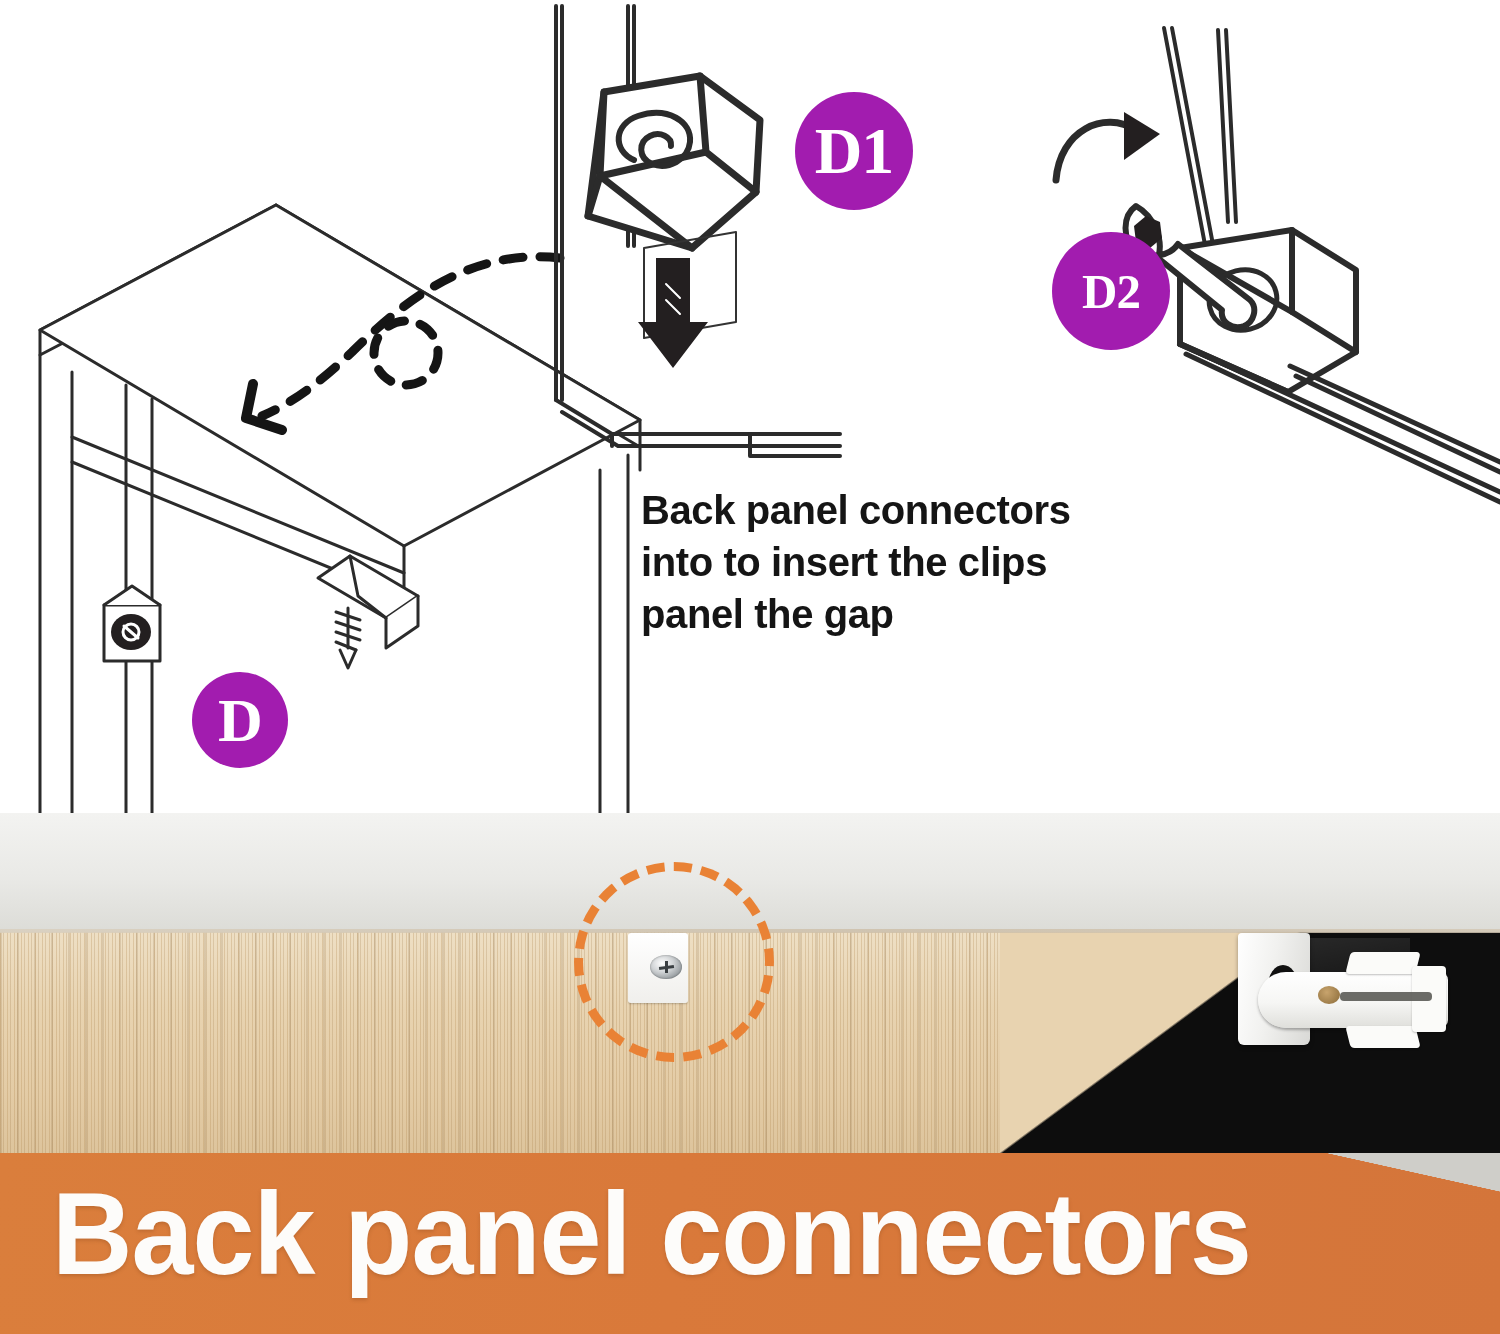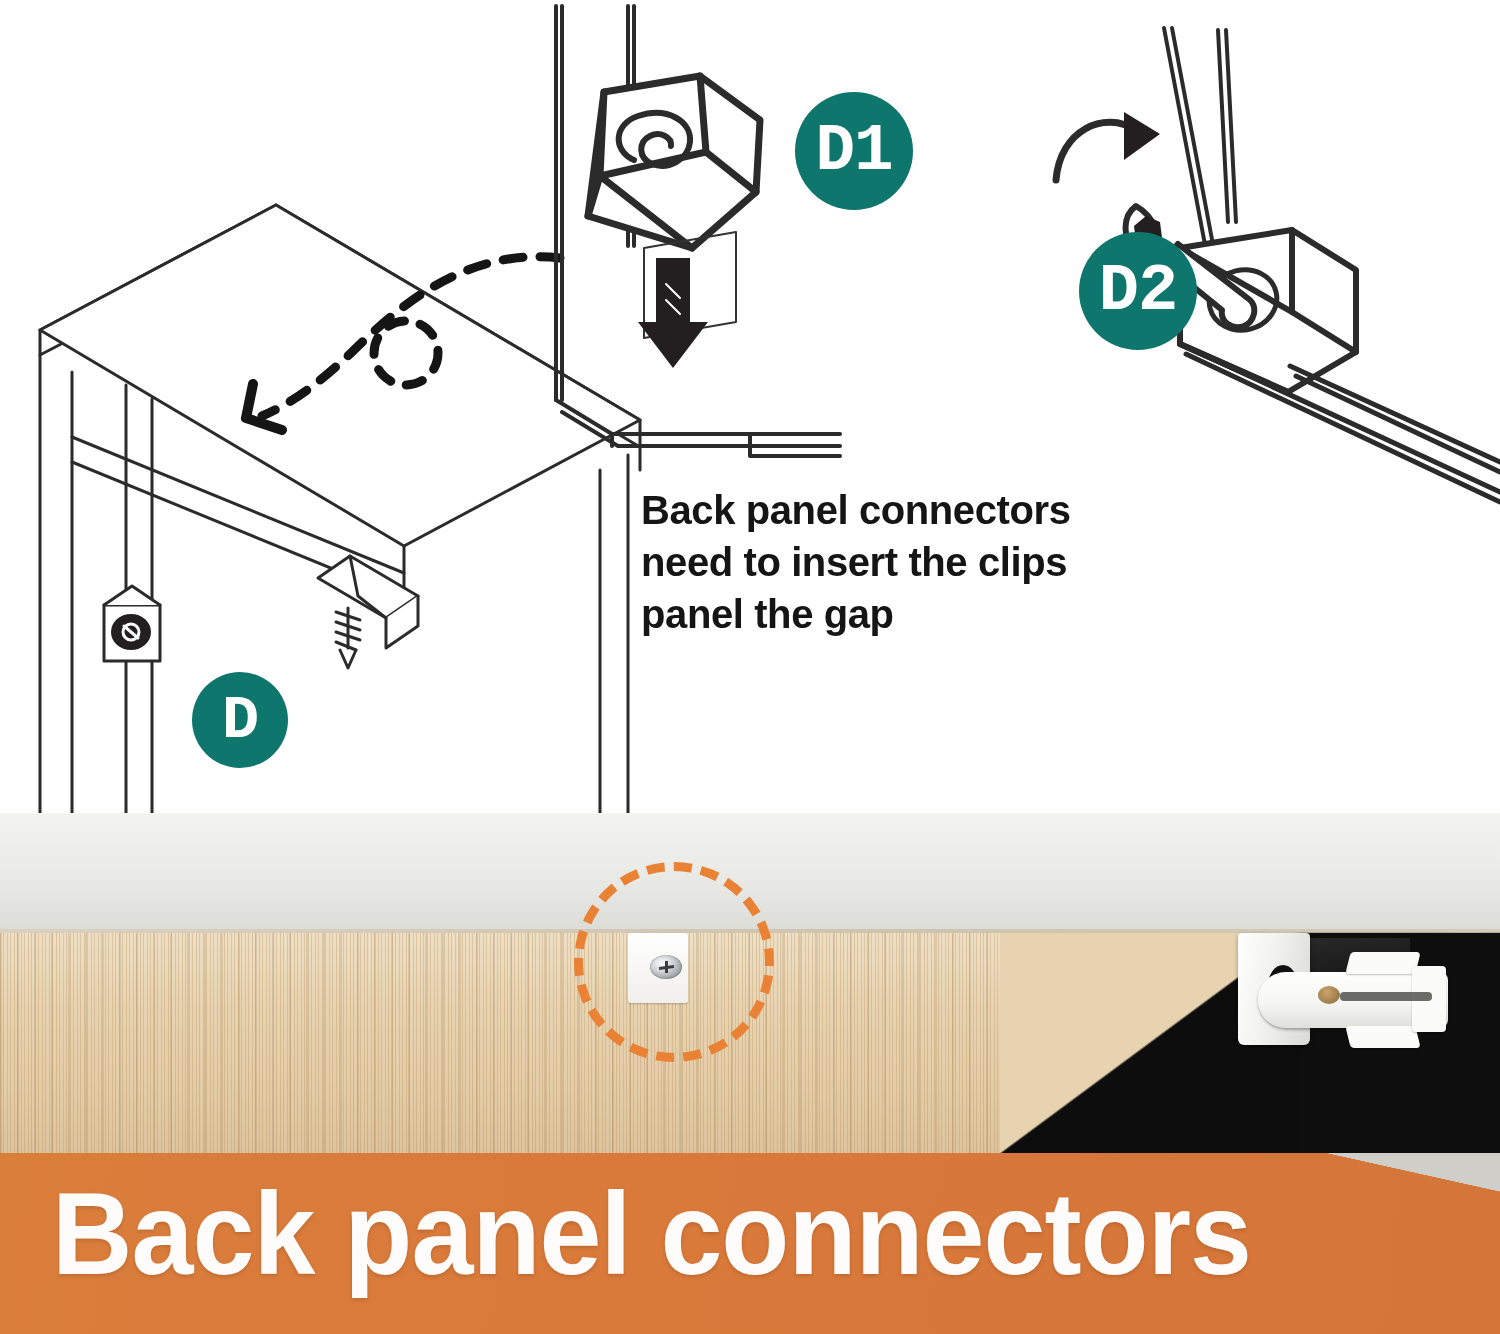--- a/index.html
+++ b/index.html
@@ -3,27 +3,27 @@
 <meta charset="utf-8">
 <style>
   html,body{margin:0;padding:0;background:#ffffff;}
   body{font-family:"Liberation Sans", sans-serif;}
   #page{position:relative;width:1500px;height:1334px;overflow:hidden;background:#fff;}
 
   
   #diagram{position:absolute;left:0;top:0;width:1500px;height:813px;background:#ffffff;overflow:hidden;}
   #diagram svg{position:absolute;left:0;top:0;}
 
-  .badge{position:absolute;border-radius:50%;background:#0f766e;color:#ffffff;
+  .badge{position:absolute;border-radius:50%;background:#a21caf;color:#ffffff;
          display:flex;align-items:center;justify-content:center;
-         font-family:Liberation Mono, monospace;font-weight:700;letter-spacing:-1px;}
+         font-family:Liberation Serif, serif;font-weight:700;letter-spacing:-1px;}
 
   #badge-d{left:192px;top:672px;width:96px;height:96px;font-size:62px;}
   #badge-d1{left:795px;top:92px;width:118px;height:118px;font-size:66px;}
-  #badge-d2{left:1079px;top:232px;width:118px;height:118px;font-size:67px;}
+  #badge-d2{left:1052px;top:232px;width:118px;height:118px;font-size:49px;}
 
   #instruction{position:absolute;left:641px;top:484px;width:560px;
      font-family:"Liberation Sans",sans-serif;font-weight:700;font-size:40px;
      line-height:1.30;color:#151515;letter-spacing:-0.4px;}
   #instruction div{white-space:nowrap;}
 
   
   #photo{position:absolute;left:0;top:813px;width:1500px;height:341px;overflow:hidden;background:#0d0d0d;}
   .shelf{position:absolute;left:0;top:0;width:1500px;height:119px;
      background:linear-gradient(180deg,#f3f3f1 0%,#e9e9e6 55%,#dcdcd7 100%);}
@@ -236,21 +236,21 @@
 
       </g>
     </svg>
 
     <div class="badge" id="badge-d">D</div>
     <div class="badge" id="badge-d1">D1</div>
     <div class="badge" id="badge-d2">D2</div>
 
     <div id="instruction">
       <div>Back panel connectors</div>
-      <div>need to insert the clips</div>
+      <div>into to insert the clips</div>
       <div>panel the gap</div>
     </div>
   </div>
 
   <div id="photo">
     <div class="dark-right"></div>
     <div class="dark-gloss"></div>
     <div class="brown-blur"></div>
     <div class="wood"></div>
     <div class="wood-diag"></div>

